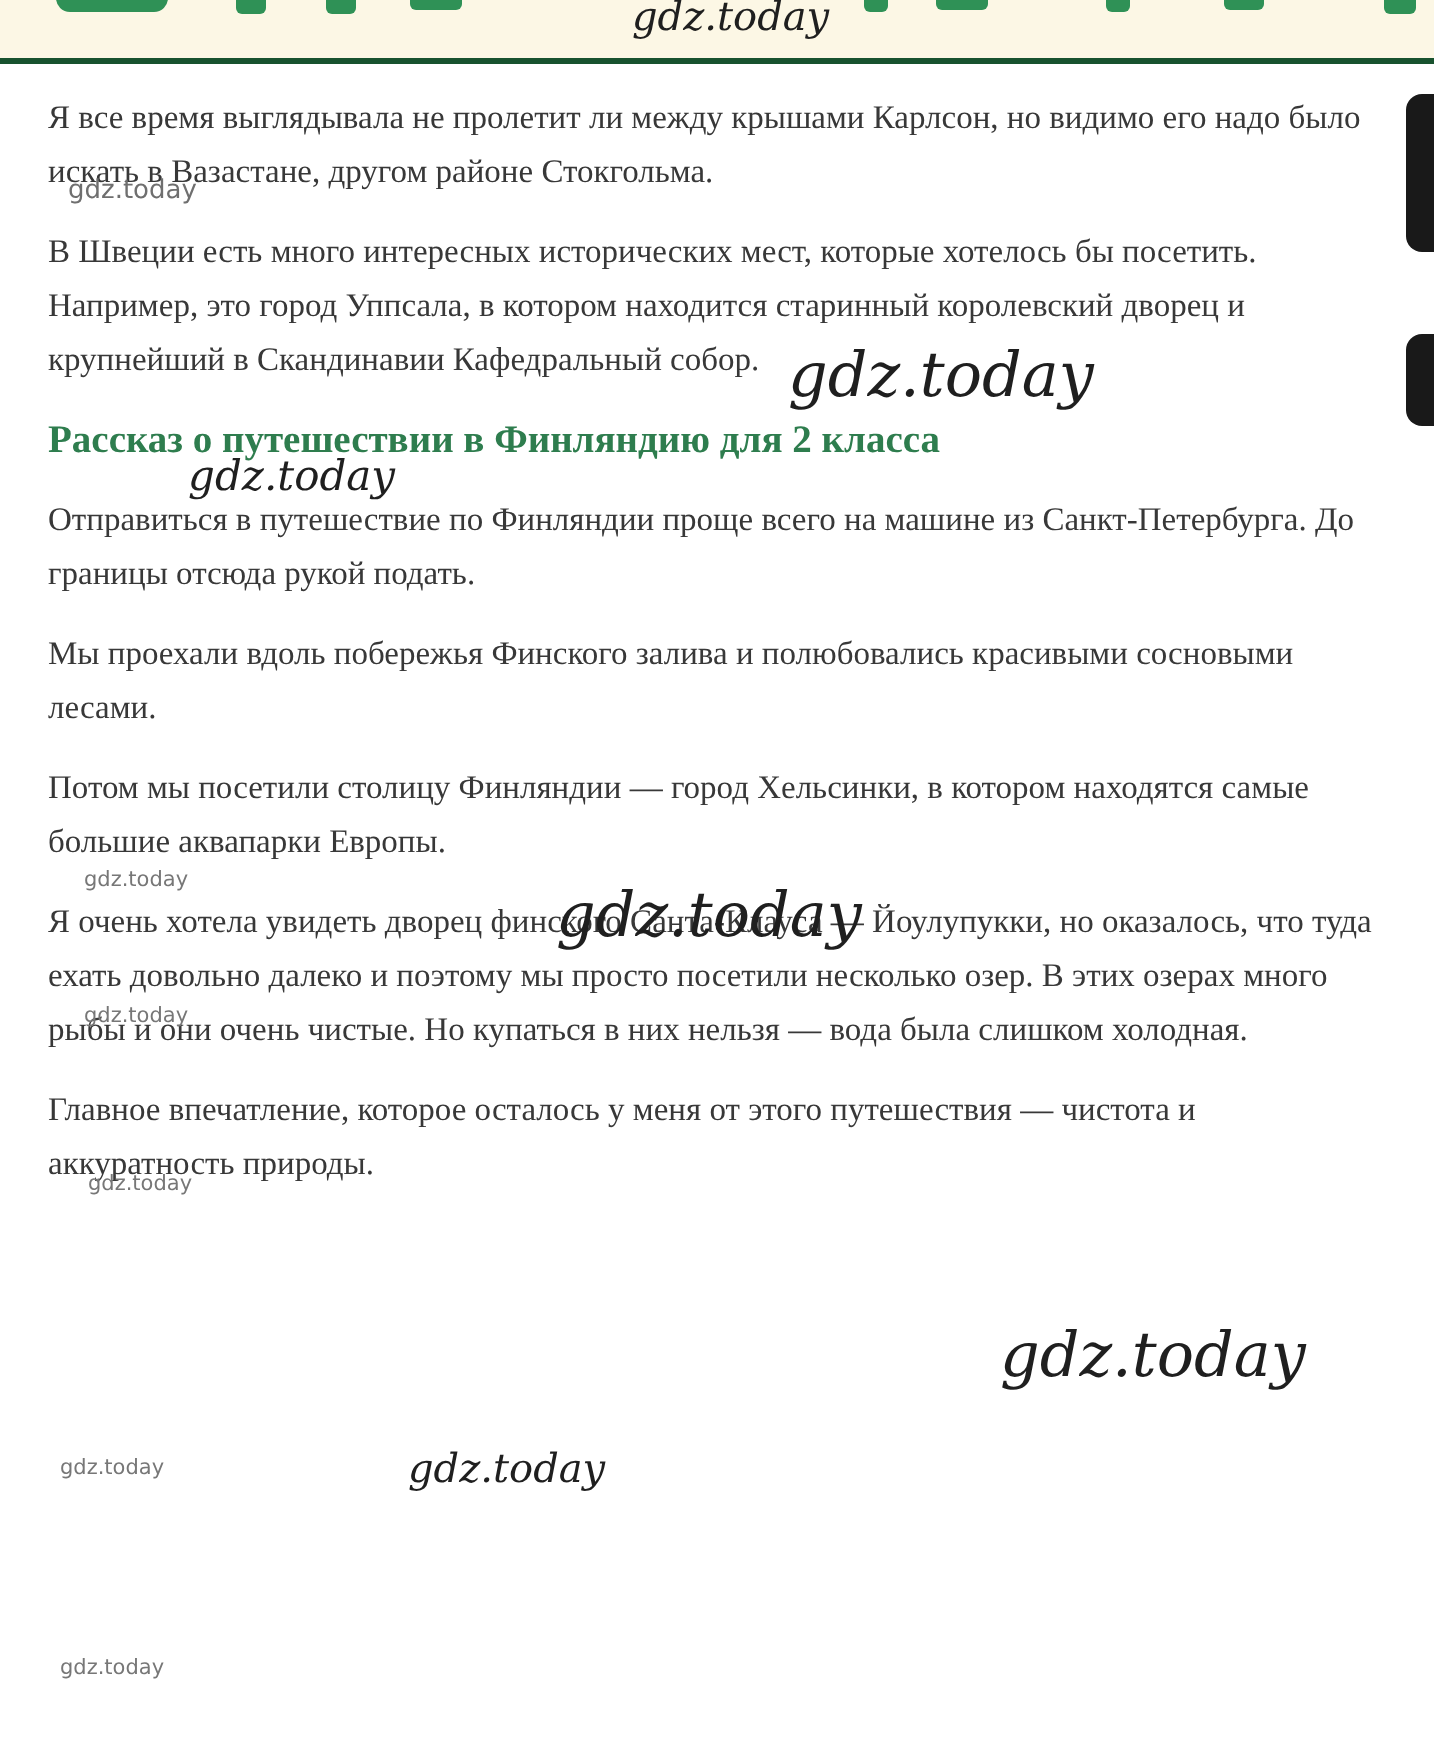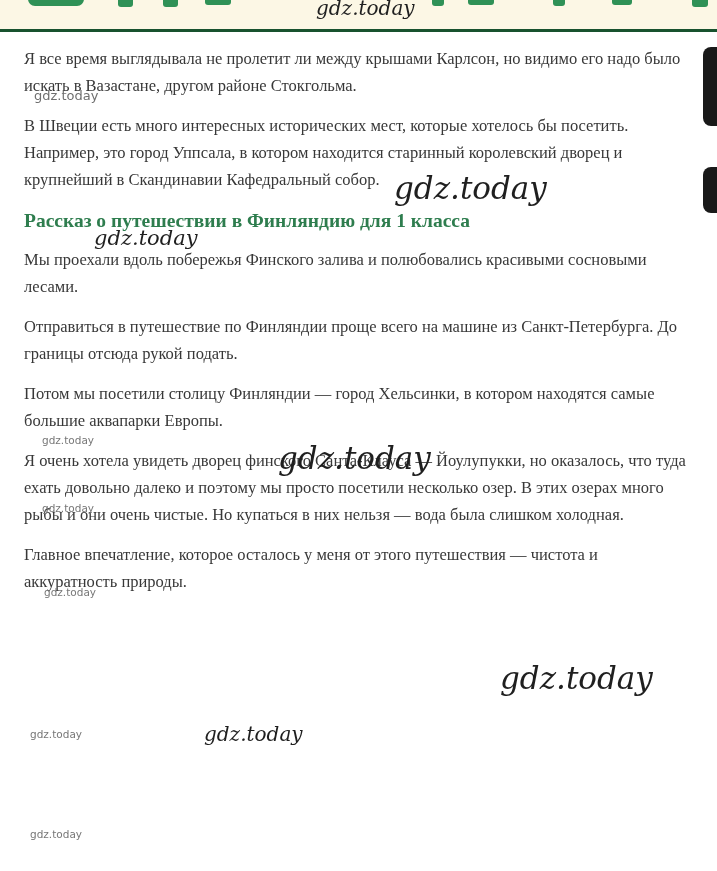--- a/index.html
+++ b/index.html
@@ -96,23 +96,23 @@
     <span class="hi hi-f"></span>
     <span class="hi hi-g"></span>
     <span class="hi hi-h"></span>
     <span class="hi hi-i"></span>
   </header>
 
   <main>
     <p>Я все время выглядывала не пролетит ли между крышами Карлсон, но видимо его надо было искать в Вазастане, другом районе Стокгольма.</p>
     <p>В Швеции есть много интересных исторических мест, которые хотелось бы посетить. Например, это город Уппсала, в котором находится старинный королевский дворец и крупнейший в Скандинавии Кафедральный собор.</p>
 
-    <h2>Рассказ о путешествии в Финляндию для 1 класса</h2>
+    <h2>Рассказ о путешествии в Финляндию для 2 класса</h2>
+    <p>Отправиться в путешествие по Финляндии проще всего на машине из Санкт-Петербурга. До границы отсюда рукой подать.</p>
     <p>Мы проехали вдоль побережья Финского залива и полюбовались красивыми сосновыми лесами.</p>
-    <p>Отправиться в путешествие по Финляндии проще всего на машине из Санкт-Петербурга. До границы отсюда рукой подать.</p>
     <p>Потом мы посетили столицу Финляндии — город Хельсинки, в котором находятся самые большие аквапарки Европы.</p>
     <p>Я очень хотела увидеть дворец финского Санта-Клауса — Йоулупукки, но оказалось, что туда ехать довольно далеко и поэтому мы просто посетили несколько озер. В этих озерах много рыбы и они очень чистые. Но купаться в них нельзя — вода была слишком холодная.</p>
     <p>Главное впечатление, которое осталось у меня от этого путешествия — чистота и аккуратность природы.</p>
 
   </main>
 
   <span class="wm wm-top">gdz.today</span>
   <span class="wm wm-s1">gdz.today</span>
   <span class="wm wm-l1">gdz.today</span>
   <span class="wm wm-m1">gdz.today</span>

